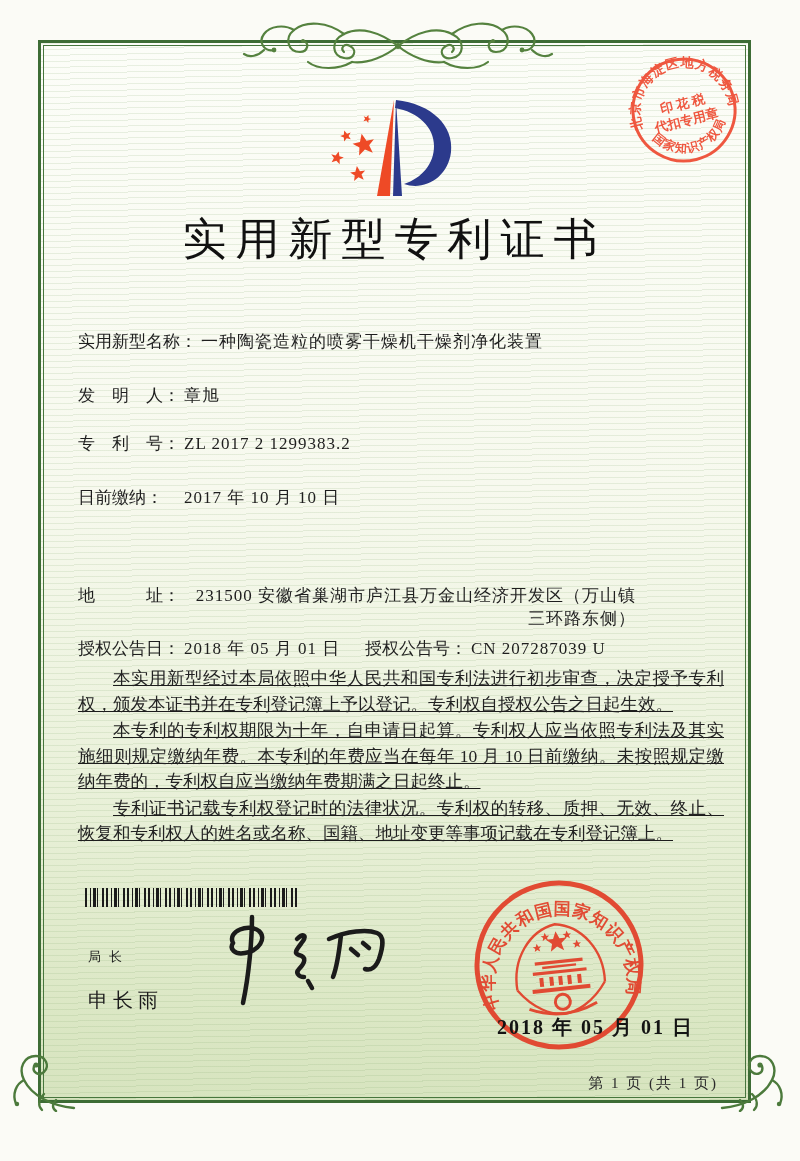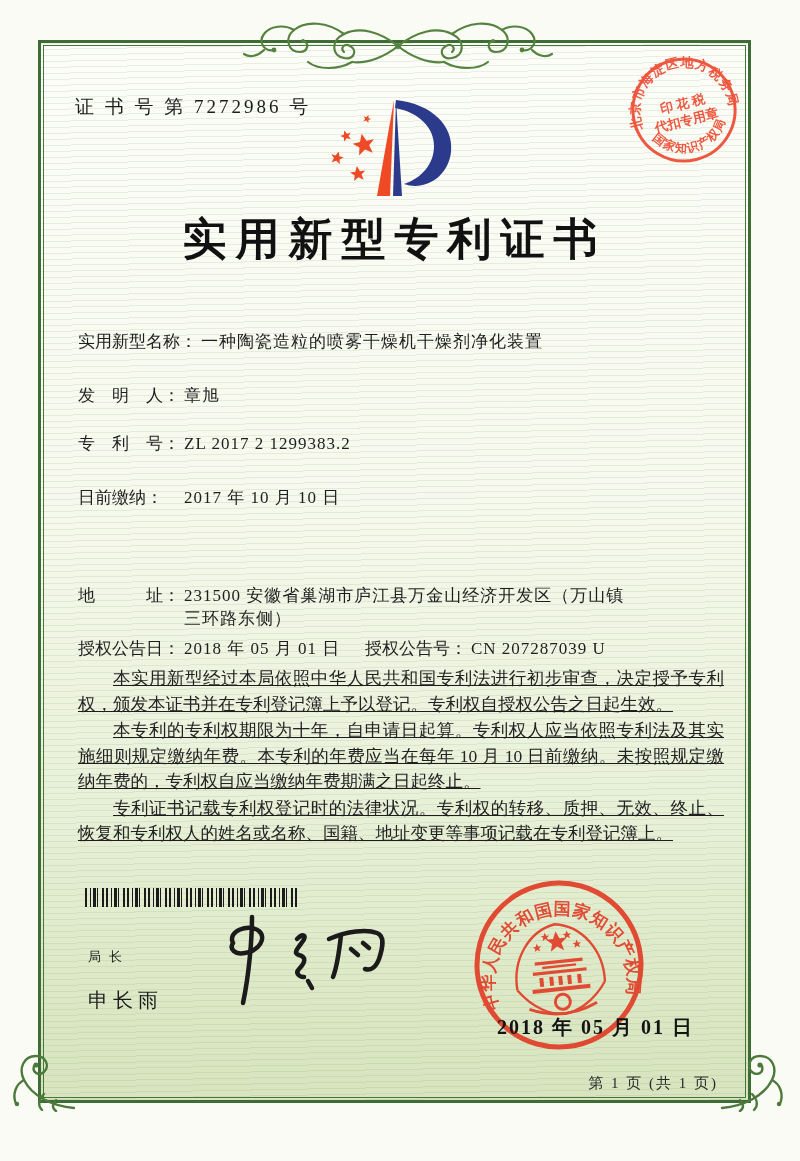--- a/index.html
+++ b/index.html
@@ -13,24 +13,24 @@
     border:3px solid #3d6c35;box-sizing:border-box;
     background:
       repeating-linear-gradient(179deg, rgba(125,165,105,0.16) 0 1px, rgba(0,0,0,0) 1px 6px),
       linear-gradient(180deg,#fcfdf8 0%,#f7f9ee 42%,#eaf1da 70%,#dbe7c4 92%,#d7e4bf 100%);
   }
   .frame-inner{position:absolute;inset:2px;border:1px solid #47763d;}
   .ornament{position:absolute;pointer-events:none;}
   .cert-no{position:absolute;left:75px;top:94px;font-size:19px;letter-spacing:3px;}
   .logo{position:absolute;left:328px;top:92px;}
   .title{position:absolute;left:38px;top:210px;width:713px;text-align:center;
-    font-size:44px;font-weight:bold;letter-spacing:9px;color:#111;}
+    font-size:44px;font-weight:normal;letter-spacing:9px;color:#111;}
   .row{position:absolute;left:78px;font-size:17px;white-space:nowrap;color:#1e1e1e;}
   .flabel{display:inline-block;min-width:102px;}
-  .fvalue{margin-left:4px;letter-spacing:1px;}
+  .fvalue{margin-left:4px;letter-spacing:1px;text-align:right;}
   .addr-value{display:inline-block;vertical-align:top;white-space:normal;
     width:452px;line-height:23px;letter-spacing:1px;}
   .col2{position:absolute;left:287px;top:0;}
   .body-text{position:absolute;left:78px;top:666px;width:646px;text-decoration:underline;}
   .body-text p{margin:0 0 1px 0;font-size:17.5px;line-height:25.5px;
     text-indent:2em;text-align:justify;color:#222;}
   .barcode{position:absolute;left:85px;top:888px;width:214px;height:19px;
     background:
      repeating-linear-gradient(90deg,#1b1b1b 0 2px,transparent 2px 5px,#1b1b1b 5px 6px,
        transparent 6px 8px,#1b1b1b 8px 11px,transparent 11px 12px,#1b1b1b 12px 13px,
@@ -95,21 +95,20 @@
         <path d="M36 46 C30 52 30 58 34 62"></path>
         <path d="M48 52 C44 56 44 60 48 63"></path>
       </g>
       <g fill="#4c7a3c">
           <circle cx="28" cy="17" r="2.6"></circle>
           <circle cx="9" cy="56" r="2.2"></circle>
         </g>
     </g>
   </svg>
 
-  <div class="cert-no">证 书 号 第 7272986 号</div>
 
   <svg class="logo" width="150" height="114" viewBox="0 0 150 114">
     <defs>
       <path id="star" d="M0,-10 L2.9,-3.2 L9.5,-3.2 L4.3,1.2 L6.1,8.1 L0,4 L-6.1,8.1 L-4.3,1.2 L-9.5,-3.2 L-2.9,-3.2 Z"></path>
     </defs>
 
     <polygon points="49,104 66,8 62,104" fill="#ee4a26"></polygon>
 
     <polygon points="65,104 68,8 74,104" fill="#2c3a8c"></polygon>
 

